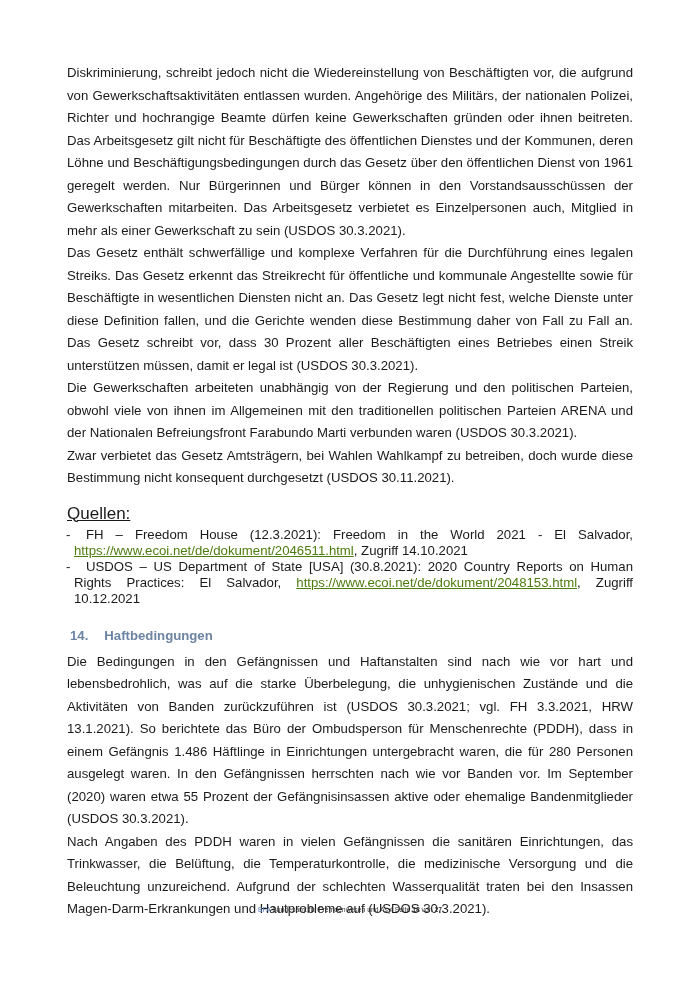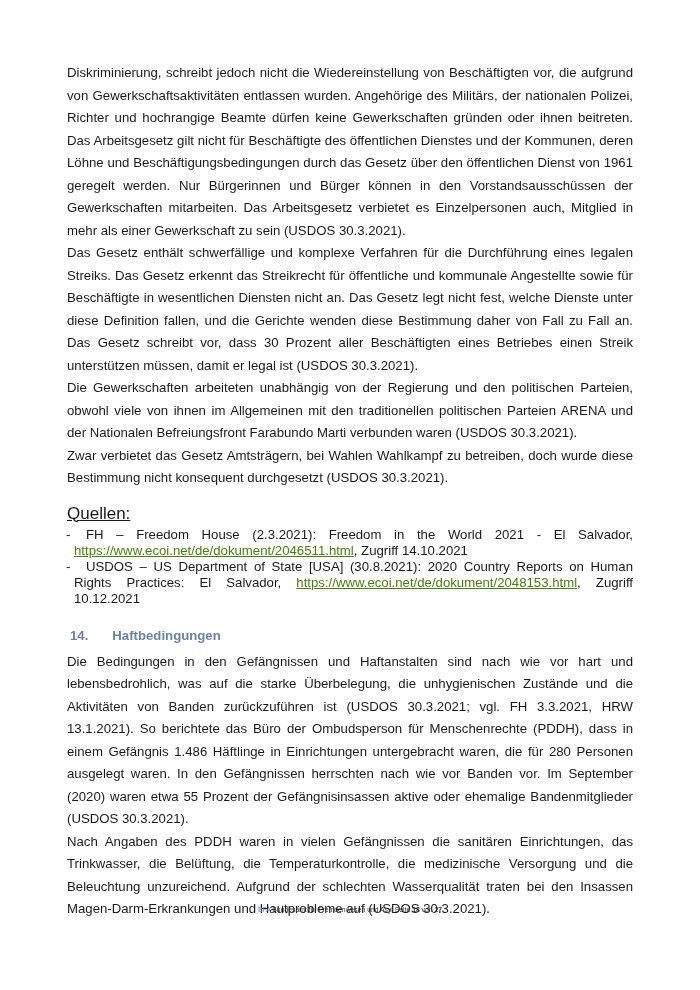--- a/index.html
+++ b/index.html
@@ -6,39 +6,39 @@
   body { width: 700px; height: 990px; position: relative; overflow: hidden;
          font-family: "Liberation Sans", sans-serif; color: #1a1a1a; }
   .page { position: absolute; left: 67px; top: 62px; width: 566px; }
   p.body { margin: 0; font-size: 13.2px; line-height: 22.5px; text-align: justify; }
   .sources-title { margin: 15px 0 4px 0; font-size: 17px; line-height: 18px; text-decoration: underline; }
   .src { font-size: 13.2px; line-height: 16px; text-align: justify; position: relative; padding-left: 7px; margin: 0; }
   .src .dash { position: absolute; left: -1px; top: 0; }
   .src .lead { display: inline-block; width: 12px; }
   .src a { color: #4d7c0f; text-decoration: underline; }
   .heading { margin: 20px 0 6px 3px; font-size: 13.2px; font-weight: bold; color: #6c84a4; line-height: 18px; }
-  .heading .num { margin-right: 24px; }
+  .heading .num { margin-right: 16px; }
   .footer { position: absolute; top: 906px; left: 0; width: 700px; text-align: center; font-size: 6.8px; color: #333; }
   .footer .brand { color: #5a7fb5; }
   .footer b { font-weight: bold; }
 </style>
 </head>
 <body>
 
 <div class="page">
   <p class="body">Diskriminierung, schreibt jedoch nicht die Wiedereinstellung von Beschäftigten vor, die aufgrund von Gewerkschaftsaktivitäten entlassen wurden. Angehörige des Militärs, der nationalen Polizei, Richter und hochrangige Beamte dürfen keine Gewerkschaften gründen oder ihnen beitreten. Das Arbeitsgesetz gilt nicht für Beschäftigte des öffentlichen Dienstes und der Kommunen, deren Löhne und Beschäftigungsbedingungen durch das Gesetz über den öffentlichen Dienst von 1961 geregelt werden. Nur Bürgerinnen und Bürger können in den Vorstandsausschüssen der Gewerkschaften mitarbeiten. Das Arbeitsgesetz verbietet es Einzelpersonen auch, Mitglied in mehr als einer Gewerkschaft zu sein (USDOS 30.3.2021).</p>
   <p class="body">Das Gesetz enthält schwerfällige und komplexe Verfahren für die Durchführung eines legalen Streiks. Das Gesetz erkennt das Streikrecht für öffentliche und kommunale Angestellte sowie für Beschäftigte in wesentlichen Diensten nicht an. Das Gesetz legt nicht fest, welche Dienste unter diese Definition fallen, und die Gerichte wenden diese Bestimmung daher von Fall zu Fall an. Das Gesetz schreibt vor, dass 30 Prozent aller Beschäftigten eines Betriebes einen Streik unterstützen müssen, damit er legal ist (USDOS 30.3.2021).</p>
   <p class="body">Die Gewerkschaften arbeiteten unabhängig von der Regierung und den politischen Parteien, obwohl viele von ihnen im Allgemeinen mit den traditionellen politischen Parteien ARENA und der Nationalen Befreiungsfront Farabundo Marti verbunden waren (USDOS 30.3.2021).</p>
-  <p class="body">Zwar verbietet das Gesetz Amtsträgern, bei Wahlen Wahlkampf zu betreiben, doch wurde diese Bestimmung nicht konsequent durchgesetzt (USDOS 30.3.2021).</p>
+  <p class="body">Zwar verbietet das Gesetz Amtsträgern, bei Wahlen Wahlkampf zu betreiben, doch wurde diese Bestimmung nicht konsequent durchgesetzt (USDOS 30.11.2021).</p>
 
   <div class="sources-title">Quellen:</div>
 
   <div class="src">
     <span class="dash">-</span>
-    <span class="lead"></span><span>FH – Freedom House (2.3.2021): Freedom in the World 2021 - El Salvador, </span><a href="#">https://www.ecoi.net/de/dokument/2046511.html</a><span>, Zugriff 14.10.2021</span>
+    <span class="lead"></span><span>FH – Freedom House (12.3.2021): Freedom in the World 2021 - El Salvador, </span><a href="#">https://www.ecoi.net/de/dokument/2046511.html</a><span>, Zugriff 14.10.2021</span>
   </div>
   <div class="src">
     <span class="dash">-</span>
     <span class="lead"></span><span>USDOS – US Department of State [USA] (30.8.2021): 2020 Country Reports on Human Rights Practices: El Salvador, </span><a href="#">https://www.ecoi.net/de/dokument/2048153.html</a><span>, Zugriff 10.12.2021</span>
   </div>
 
   <div class="heading">
     <span class="num">14.</span><span>Haftbedingungen</span>
   </div>
 

